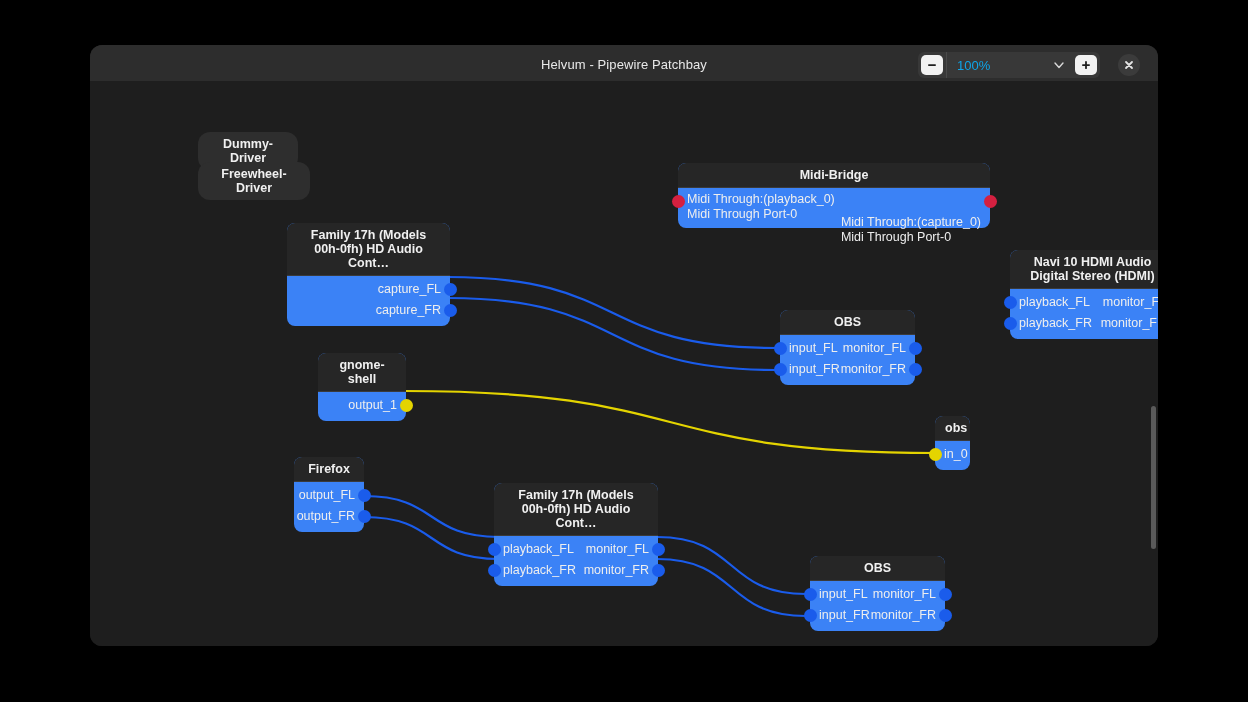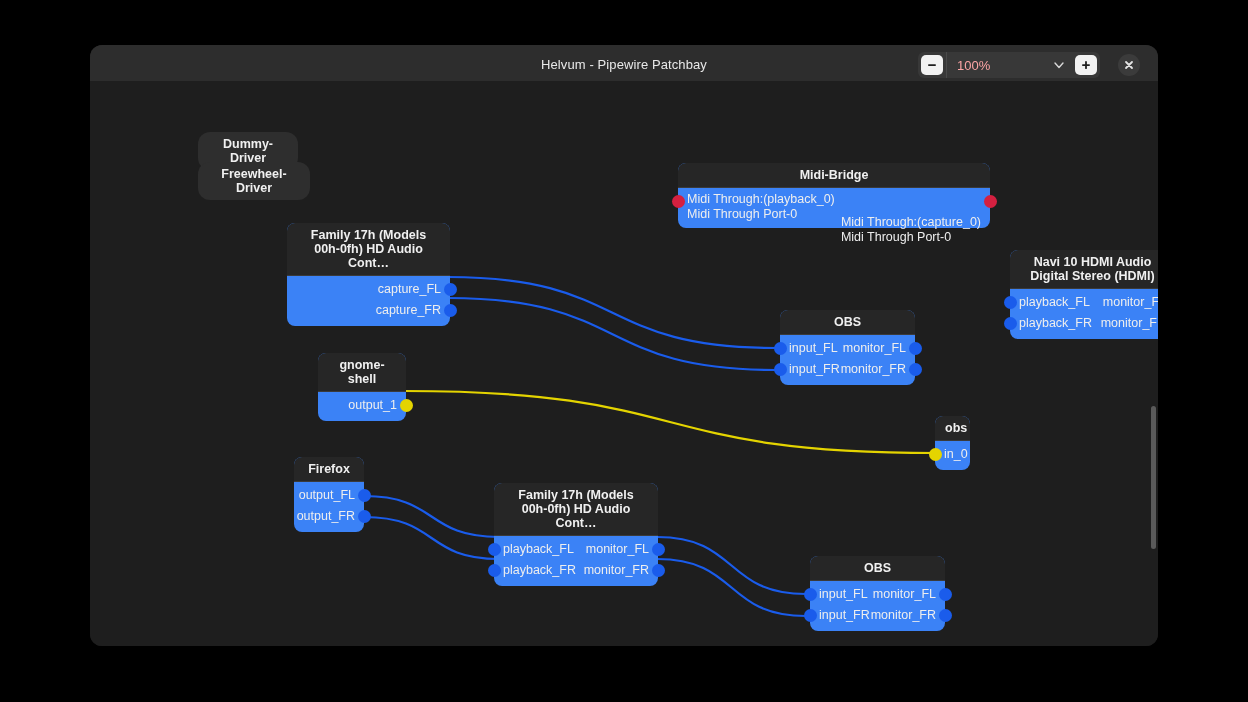--- a/index.html
+++ b/index.html
@@ -68,21 +68,21 @@
     justify-content: center;
     color: #222;
     flex: 0 0 auto;
   }
   .zbtn svg { display:block; }
   #zoom-sep {
     width: 1px; height: 26px; background: #4a4a4a; flex: 0 0 auto;
   }
   #zoom-value {
     flex: 1 1 auto;
-    color: #fca5a5;
+    color: #0ea5e9;
     font-size: 13px;
     padding-left: 10px;
     user-select: none;
   }
   #zoom-chevron {
     flex: 0 0 auto;
     width: 22px;
     display: flex;
     align-items: center;
     justify-content: center;

